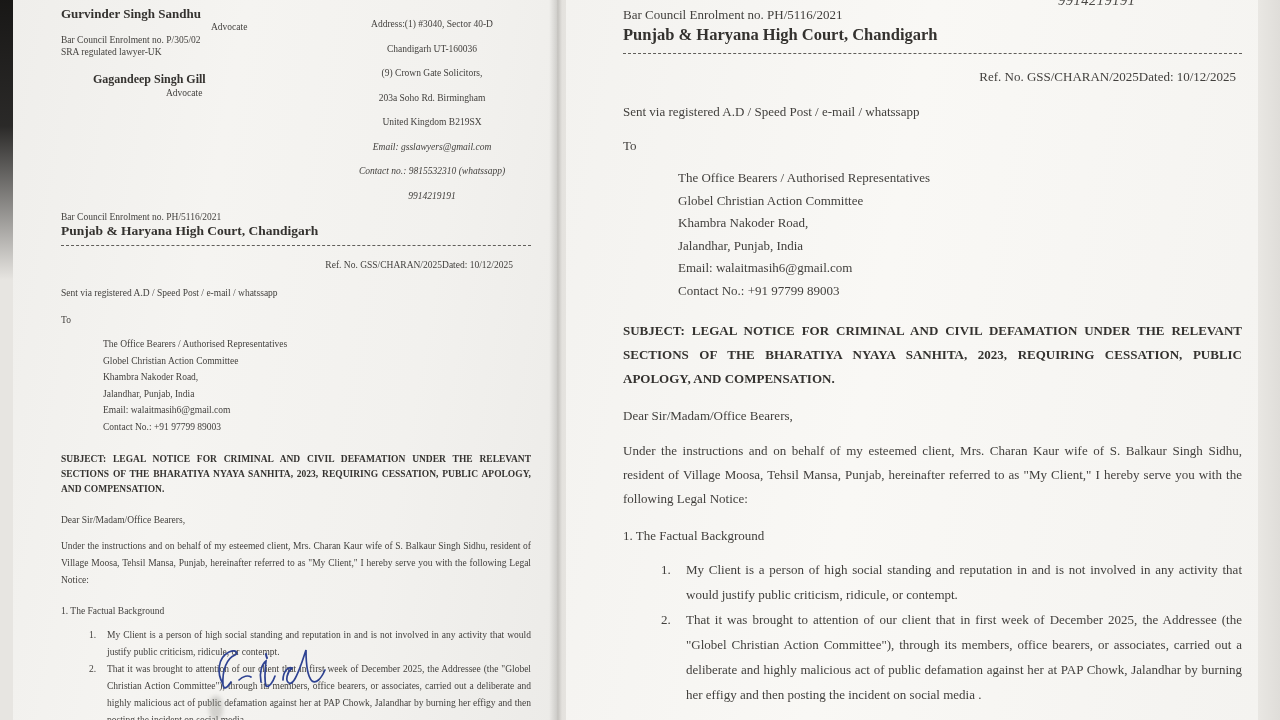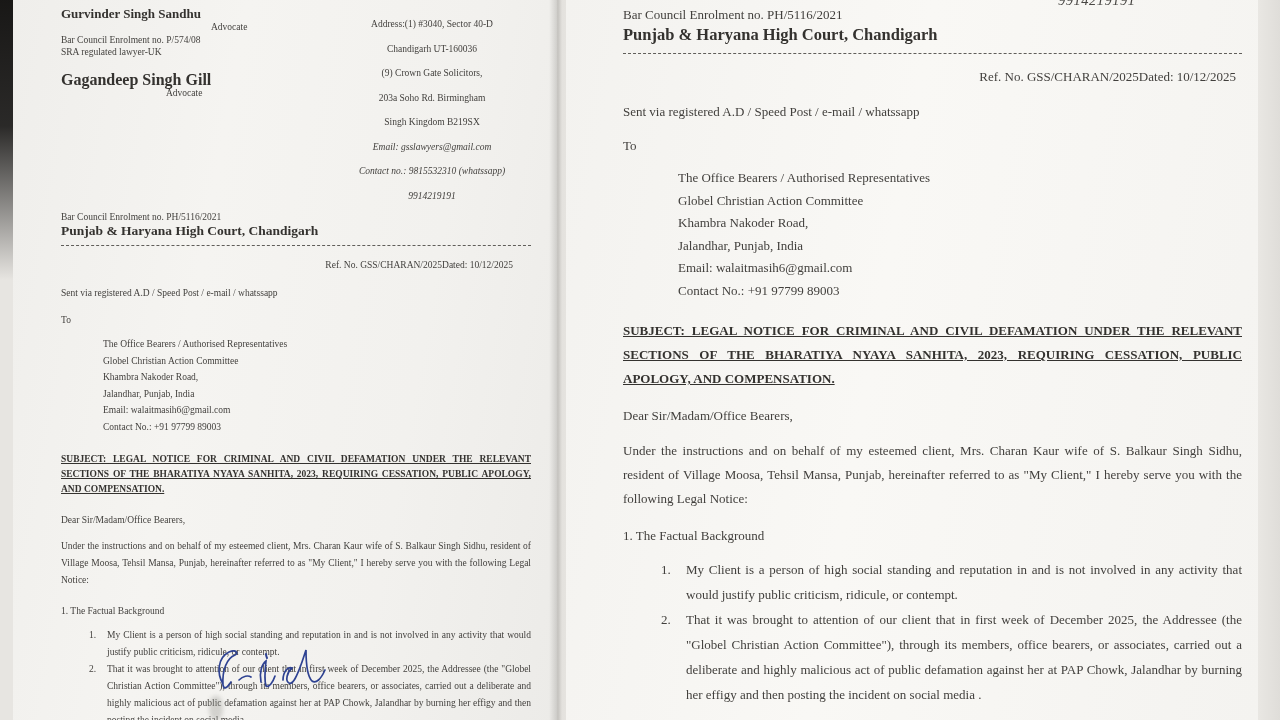--- a/index.html
+++ b/index.html
@@ -43,41 +43,41 @@
   .justify { text-align:justify; }
   .underline { }
 
   
   .lh-grid { display:flex; }
   .lh-left { width:272px; }
   .lh-right { width:198px; text-align:center; }
   .name1 { font-size:13px; line-height:15px; }
   .adv1 { padding-left:150px; line-height:13px; }
   .adv2 { padding-left:105px; line-height:13px; }
-  .name2 { font-size:16px; line-height:15px; margin-top:14px; }
+  .name2 { font-size:12px; line-height:15px; margin-top:14px;margin-left:32px; }
   .lh-right div { line-height:12.5px;margin-top:12px; }
 
   .divider { border-bottom:1.6px dashed #605e5a; }
   .pl .divider { margin-top:7px; }
   .pr .divider { margin-top:8px; }
 
   .refrow { display:flex; justify-content:flex-end; }
   .pl .refrow { margin-top:13px; }
   .pr .refrow { margin-top:14px; }
 
   .pl .sent { margin-top:16px; }
   .pr .sent { margin-top:17px; }
   .pl .to { margin-top:15px; }
   .pr .to { margin-top:16px; }
 
   .recipient { }
   .pl .recipient { margin-top:10px; margin-left:42px; line-height:16.5px; }
   .pr .recipient { margin-top:12px; margin-left:55px; line-height:22.5px; }
 
-  .subject { font-weight:bold; color:#34322f; text-decoration:underline; }
+  .subject { font-weight:bold; color:#34322f; }
   .pl .subject { margin-top:17px; line-height:15px; }
   .pr .subject { margin-top:17px; line-height:24px; }
 
   .pl .salutation { margin-top:17px; }
   .pr .salutation { margin-top:16px; }
 
   .intro { }
   .pl .intro { margin-top:12px; line-height:17px; }
   .pr .intro { margin-top:14px; line-height:24px; }
 
@@ -106,31 +106,31 @@
 <body>
 
 <div class="dark-edge"></div>
 
 <div class="page page-left pl">
 
   <div class="lh-grid">
     <div class="lh-left">
       <div class="name1 bold">Gurvinder Singh Sandhu</div>
       <div class="adv1">Advocate</div>
-      <div>Bar Council Enrolment no. P/574/08</div>
+      <div>Bar Council Enrolment no. P/305/02</div>
       <div>SRA regulated lawyer-UK</div>
       <div class="name2 bold">Gagandeep Singh Gill</div>
       <div class="adv2">Advocate</div>
     </div>
     <div class="lh-right">
       <div>Address:(1) #3040, Sector 40-D</div>
       <div>Chandigarh UT-160036</div>
       <div>(9) Crown Gate Solicitors,</div>
       <div>203a Soho Rd. Birmingham</div>
-      <div>Singh Kingdom B219SX</div>
+      <div>United Kingdom B219SX</div>
       <div class="italic">Email: gsslawyers@gmail.com</div>
       <div class="italic">Contact no.: 9815532310 (whatssapp)</div>
       <div class="italic">9914219191</div>
     </div>
   </div>
 
   <div style="margin-top:9px;">Bar Council Enrolment no. PH/5116/2021</div>
   <div class="bold" style="font-size:13.5px; line-height:15px;">Punjab &amp; Haryana High Court, Chandigarh</div>
   <div class="divider"></div>
 

